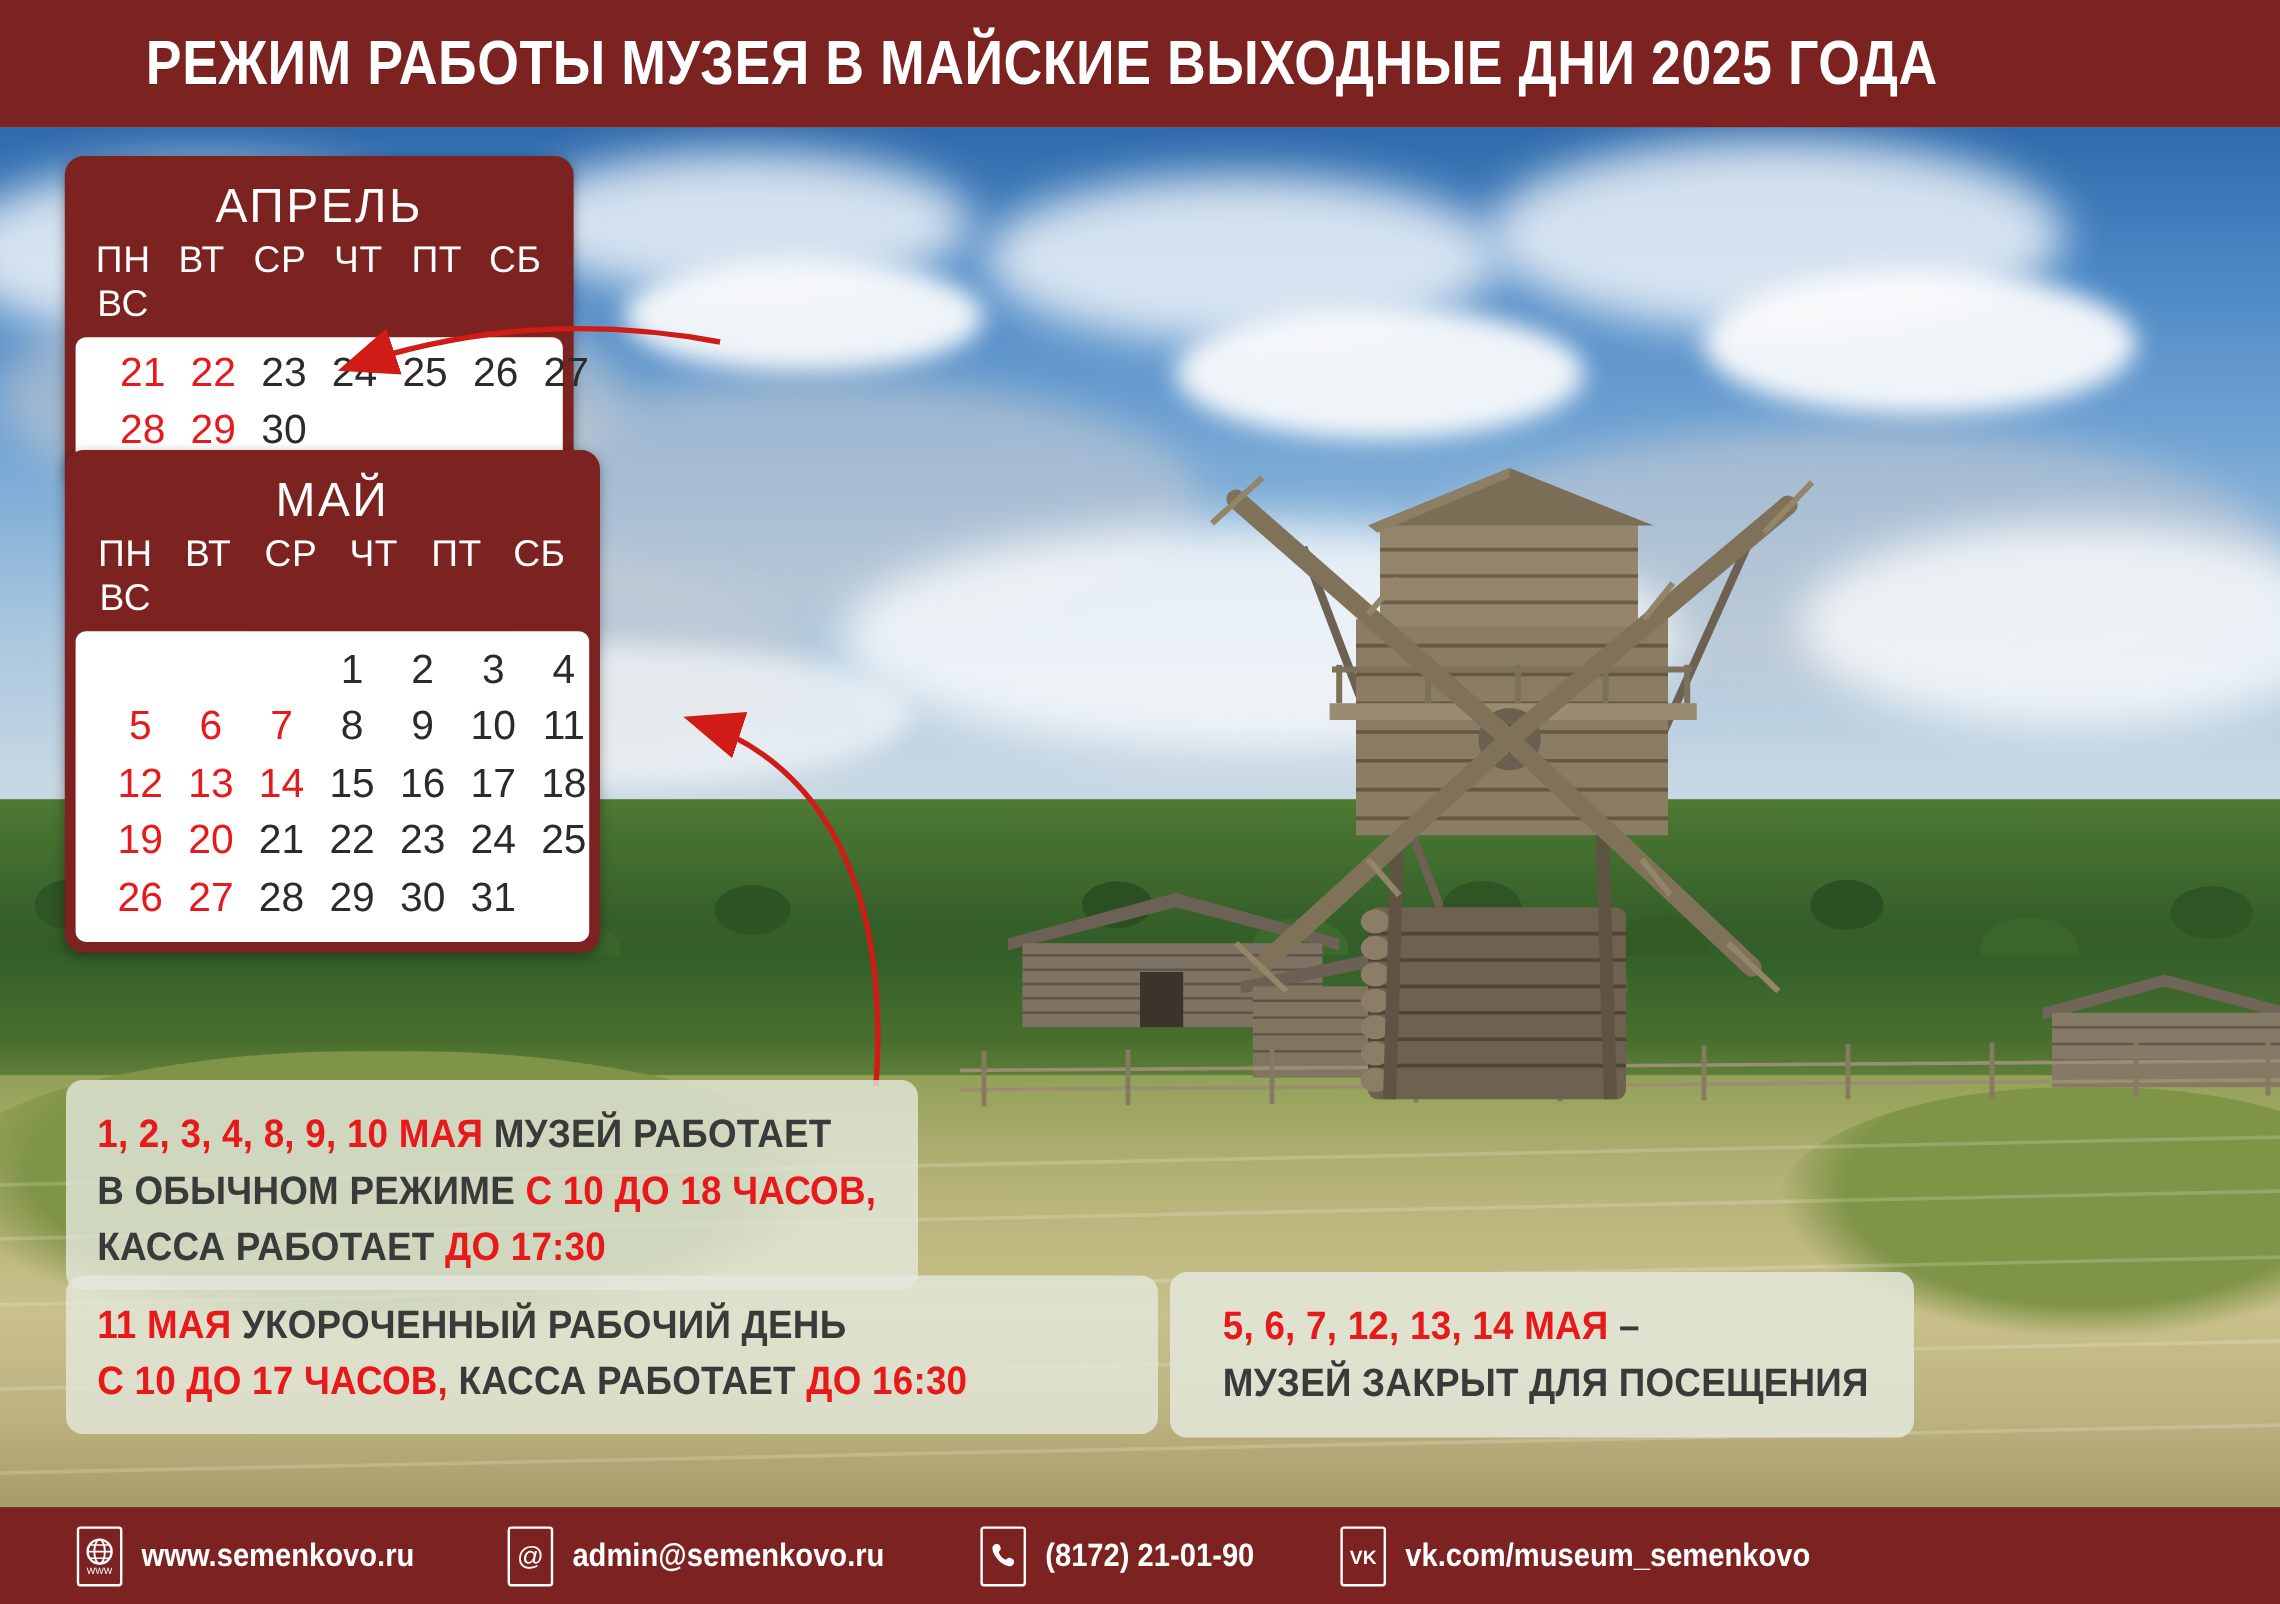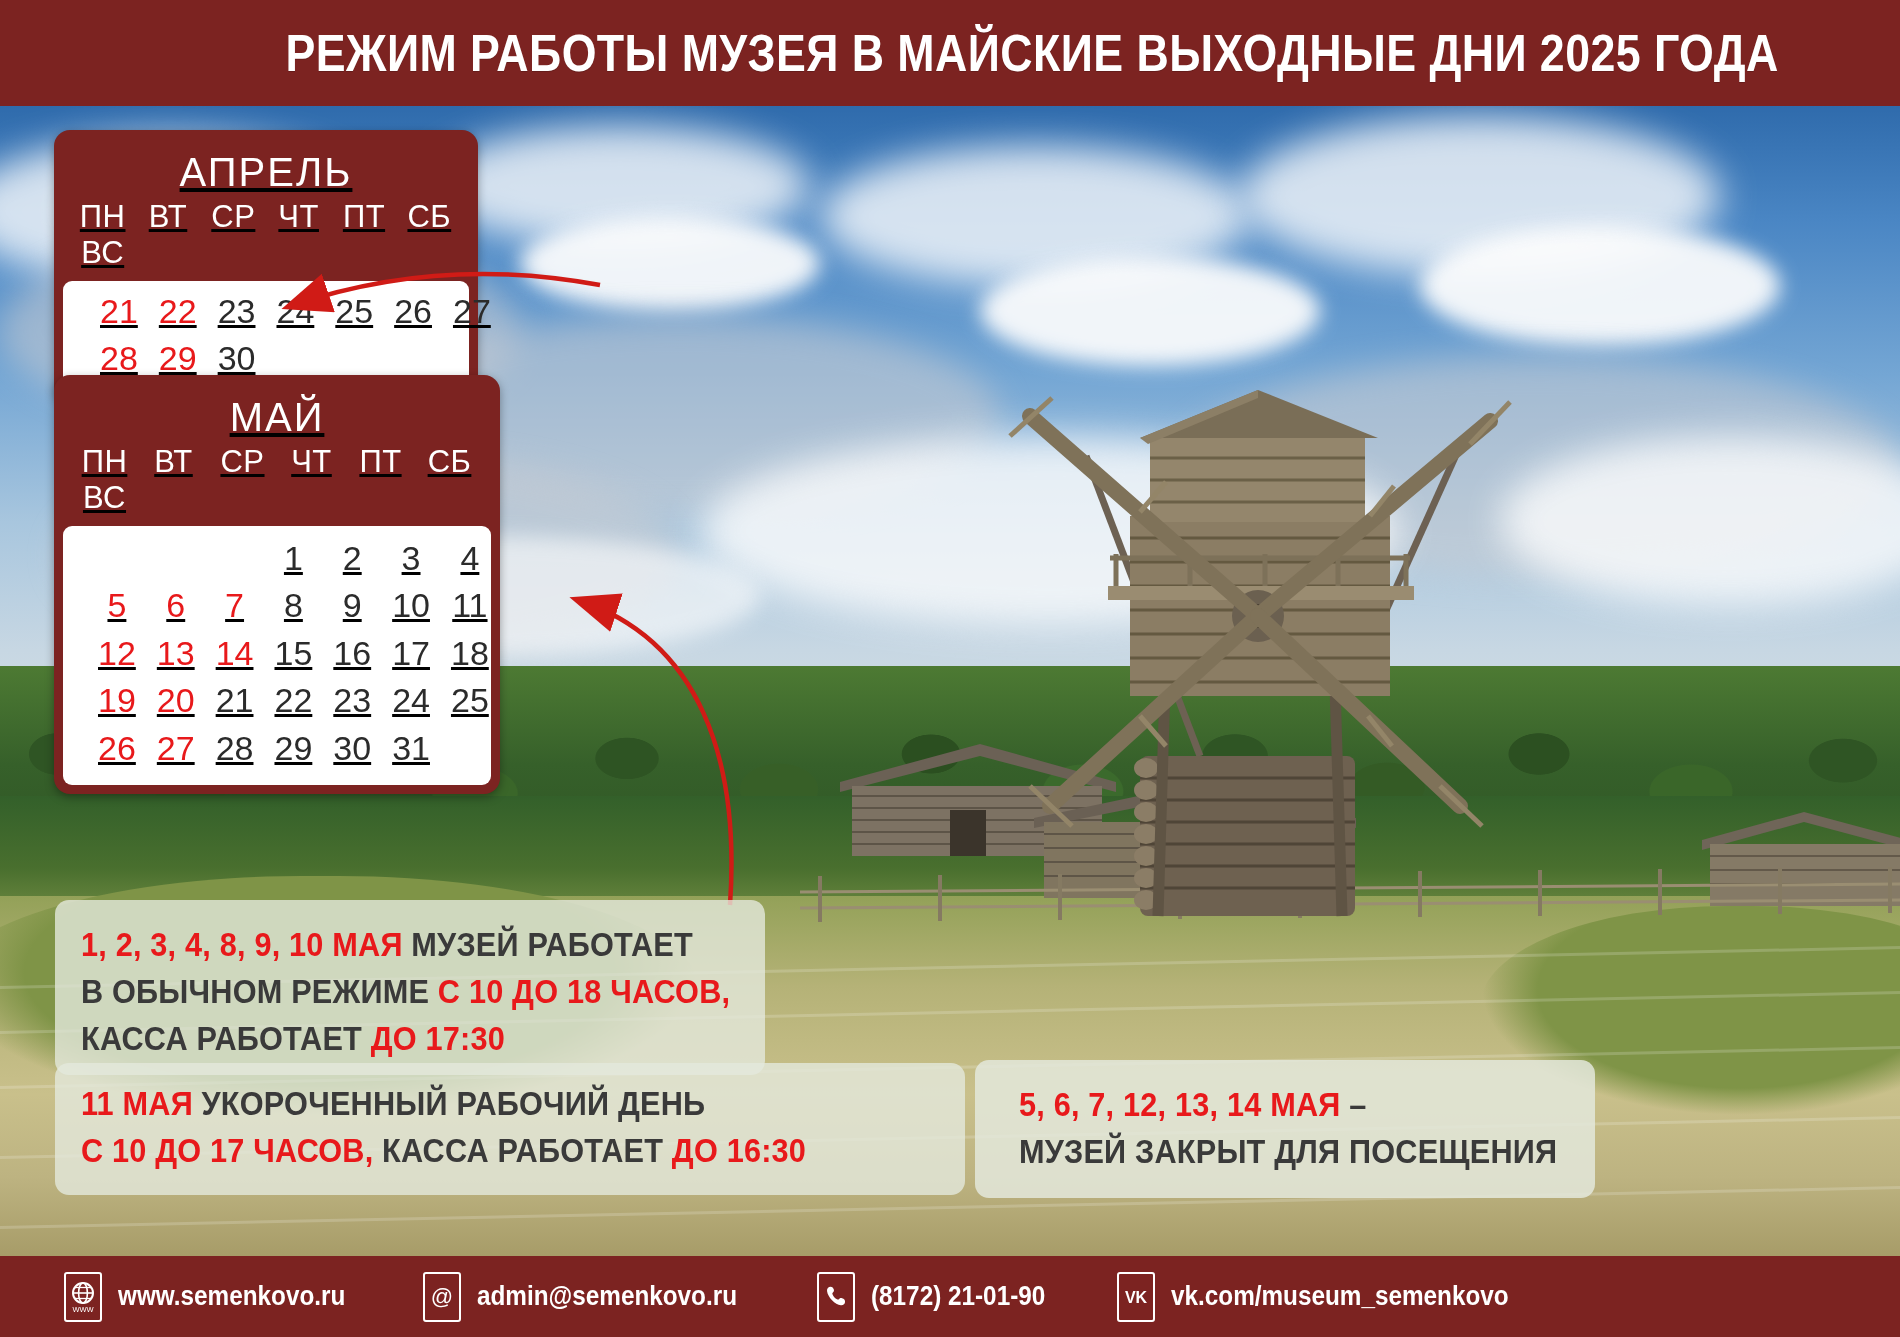--- a/index.html
+++ b/index.html
@@ -56,21 +56,21 @@
 
   
   .mill{position:absolute;left:990px;top:180px;width:560px;height:700px;}
   .mill svg{width:100%;height:100%;display:block;}
   .hut{position:absolute;}
   .hut svg{display:block;}
 
   
   .header{
     position:absolute;left:0;top:0;width:1900px;height:106px;
-    background:#7c2321;display:flex;align-items:center;justify-content:flex-end;
+    background:#7c2321;display:flex;align-items:center;justify-content:flex-start;
   }
   .header h1{
     margin:0;color:#fff;font-size:52px;font-weight:700;letter-spacing:.5px;
     transform:scaleX(.86);transform-origin:center;white-space:nowrap;
     font-family:"Liberation Sans","DejaVu Sans",sans-serif;
     text-shadow:0 1px 0 rgba(0,0,0,.18);
   }
 
   
   .footer{
@@ -84,21 +84,21 @@
   }
   .contact .ic svg{display:block;}
   .contact .txt{
     color:#fff;font-size:27px;font-weight:700;white-space:nowrap;
     transform:scaleX(.9);transform-origin:left center;
   }
 
   
   .cal{
     position:absolute;background:#7c2321;border-radius:16px;
-    box-shadow:0 3px 10px rgba(0,0,0,.35);padding:10px 0 0 0;text-decoration:underline;
+    box-shadow:0 3px 10px rgba(0,0,0,.35);padding:10px 0 0 0;
   }
   .cal .month{
     color:#fff;text-align:center;font-size:40px;font-weight:400;letter-spacing:2px;
     padding:10px 0 4px;
   }
   .cal .wk{display:grid;grid-template-columns:repeat(6,1fr);padding:0 16px 10px;}
   .cal .wk span{color:#fff;text-align:center;font-size:31px;letter-spacing:.5px;}
   .cal .grid{
     background:#fff;border-radius:9px;margin:0 9px 9px;padding:10px 16px 14px;
     display:grid;grid-template-columns:repeat(7,1fr);row-gap:6px;

